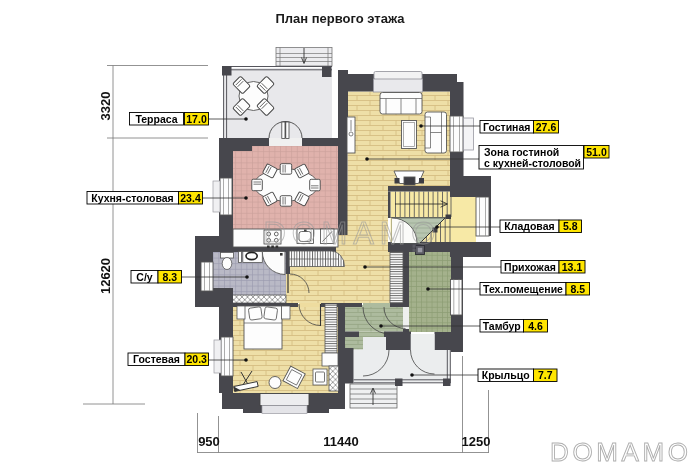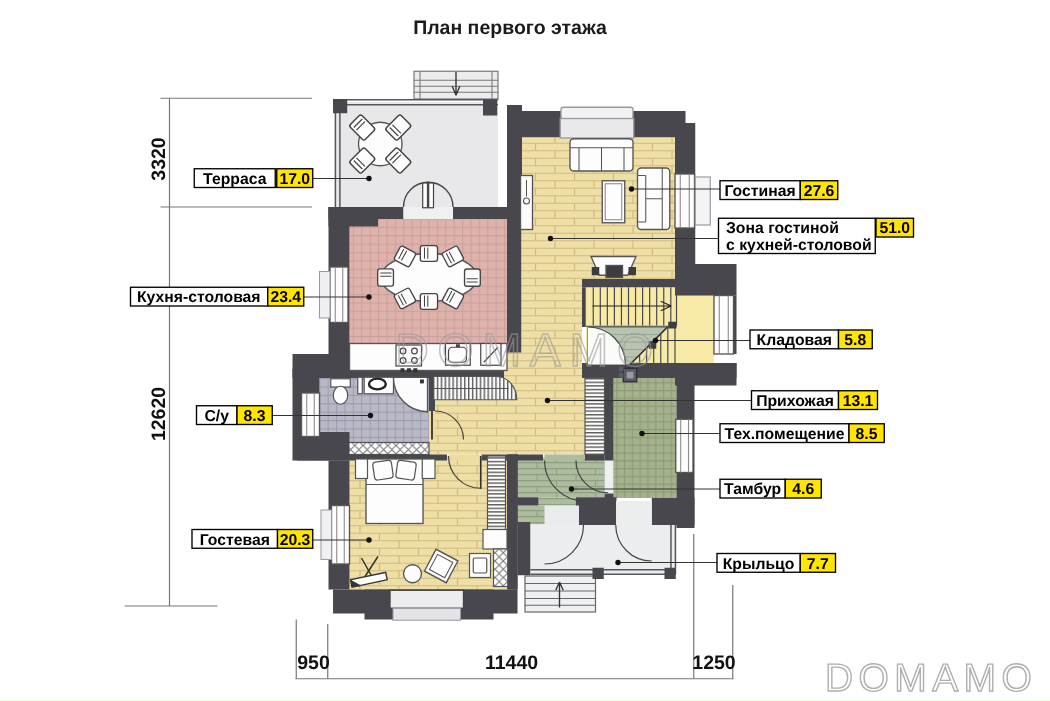--- a/index.html
+++ b/index.html
@@ -1,16 +1,16 @@
 <!DOCTYPE html>
 <html><head>
 <meta charset="utf-8">
 <style>
   html,body{margin:0;padding:0;background:#ffffff;}
-  #page{position:relative;width:700px;height:467px;background:#bef264;overflow:hidden;}
+  #page{position:relative;width:700px;height:467px;background:#a16207;overflow:hidden;}
   svg{display:block;}
   text{font-family:"Liberation Sans",sans-serif;}
 </style>
 </head>
 <body>
 <div id="page">
 <svg width="700" height="467" viewBox="0 0 700 467">
 <defs>
   <pattern id="planks" width="26" height="10" patternUnits="userSpaceOnUse">
     <rect width="26" height="10" fill="#eedfa7"></rect>

